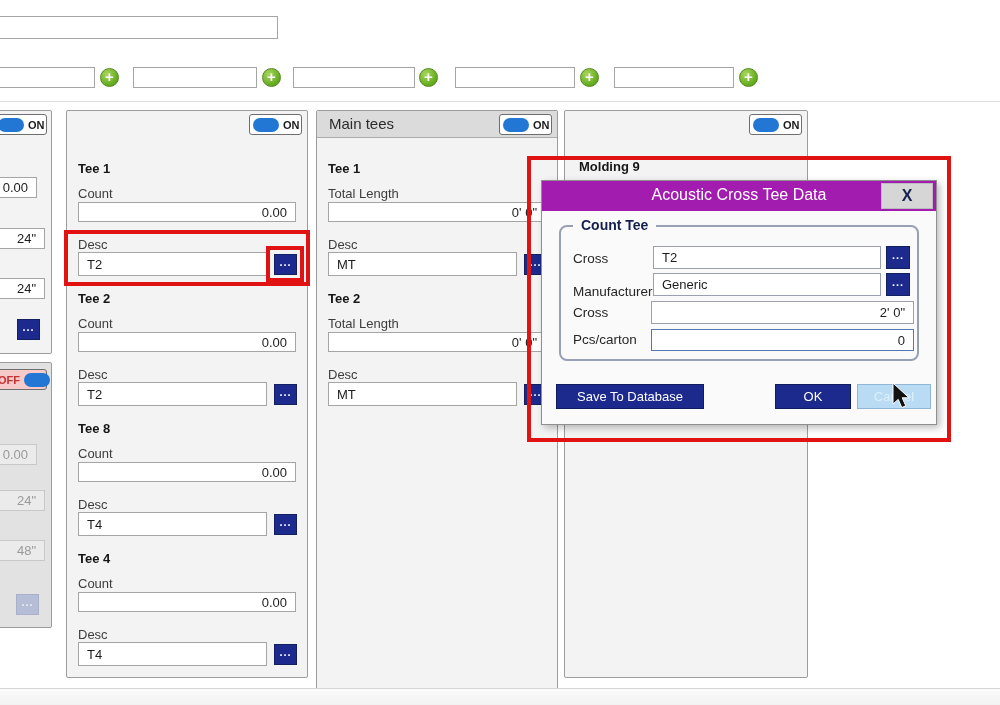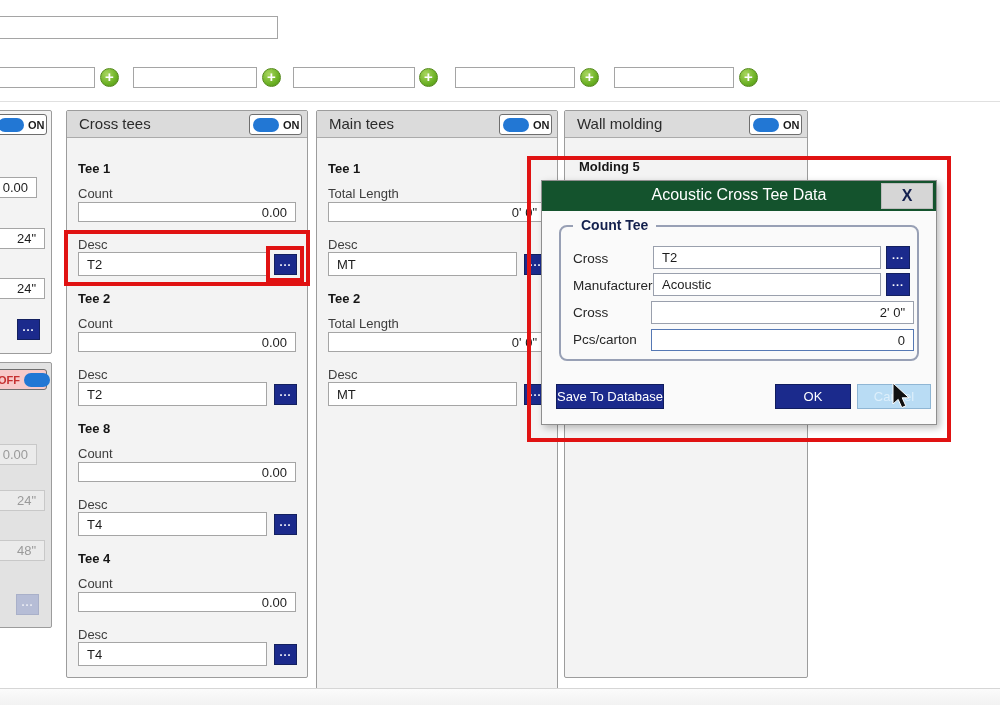--- a/index.html
+++ b/index.html
@@ -61,21 +61,21 @@
     justify-content: center; font-size: 15px; font-weight: bold; line-height: 15px;
     padding-bottom: 2px;
   }
 
   
   .dialog {
     position: absolute; left: 541px; top: 180px; width: 396px; height: 245px;
     background: #fafafa; border: 1px solid #8f8f8f; z-index: 20;
     box-shadow: 3px 3px 7px rgba(0,0,0,0.25);
   }
-  .dlg-titlebar { position: absolute; left: 0; right: 0; top: 0; height: 30px; background: #14532d; }
+  .dlg-titlebar { position: absolute; left: 0; right: 0; top: 0; height: 30px; background: #a21caf; }
   .dlg-title { position: absolute; left: 0; right: 0; top: 5px; text-align: center; color: #fff; font-size: 16px; }
   .dlg-close {
     position: absolute; right: 3px; top: 2px; width: 52px; height: 26px;
     background: #d6d6d6; border: 1px solid #bcbcbc; color: #14204e;
     font-size: 16px; font-weight: bold; display: flex; align-items: center; justify-content: center;
   }
   .groupbox {
     position: absolute; left: 17px; top: 44px; width: 360px; height: 136px;
     border: 2px solid #98a0b5; border-radius: 8px;
   }
@@ -156,23 +156,20 @@
     </div>
     <div class="field num disabled-field" style="right:14px; top:81px; width:96px; height:21px;">0.00</div>
     <div class="field num disabled-field" style="right:6px; top:127px; width:102px; height:21px;">24"</div>
     <div class="field num disabled-field" style="right:6px; top:177px; width:102px; height:21px;">48"</div>
     <div class="more-btn gray" style="right:12px; top:231px;">
       <span>...</span>
       </div>
   </div>
 
   <div class="panel" style="left:66px; top:110px; width:242px; height:568px;">
-    <div class="panel-header">
-      <div class="panel-title">Cross tees</div>
-    </div>
     <div class="toggle" style="right:5px; top:3px;">
       <span class="pill"></span>
       <span class="tlabel">ON</span>
     </div>
 
     <div class="sec" style="top:50px;">
       <div class="sec-title">Tee 1</div>
       <div class="flabel" style="top:25px;">Count</div>
       <div class="field num" style="left:0; top:41px; width:218px; height:20px;">0.00</div>
       <div class="flabel" style="top:76px;">Desc</div>
@@ -242,61 +239,58 @@
       <div class="field num" style="left:0; top:41px; width:218px; height:20px;">0' 0"</div>
       <div class="flabel" style="top:76px;">Desc</div>
       <div class="field" style="left:0; top:91px; width:189px; height:24px;">MT</div>
       <div class="more-btn" style="left:196px; top:93px;">
         <span>...</span>
         </div>
     </div>
   </div>
 
   <div class="panel" style="left:564px; top:110px; width:244px; height:568px;">
-    <div class="panel-header">
-      <div class="panel-title">Wall molding</div>
-    </div>
     <div class="toggle" style="right:5px; top:3px;">
       <span class="pill"></span>
       <span class="tlabel">ON</span>
     </div>
-    <div class="sec-title" style="left:14px; top:48px;">Molding 5</div>
+    <div class="sec-title" style="left:14px; top:48px;">Molding 9</div>
   </div>
 
   <div class="dialog">
     <div class="dlg-titlebar">
       <div class="dlg-title">Acoustic Cross Tee Data</div>
       <div class="dlg-close">
         <span>X</span>
         </div>
     </div>
 
     <div class="groupbox">
       <div class="group-label">Count Tee</div>
     </div>
 
     <div class="dlg-label" style="top:70px;">Cross</div>
     <div class="field dlg-field" style="left:111px; top:65px; width:228px; height:23px;">T2</div>
     <div class="more-btn" style="left:344px; top:65px; width:24px; height:23px;">
       <span>...</span>
       </div>
 
-    <div class="dlg-label" style="top:97px;">Manufacturer</div>
-    <div class="field dlg-field" style="left:111px; top:92px; width:228px; height:23px;">Acoustic</div>
+    <div class="dlg-label" style="top:103px;">Manufacturer</div>
+    <div class="field dlg-field" style="left:111px; top:92px; width:228px; height:23px;">Generic</div>
     <div class="more-btn" style="left:344px; top:92px; width:24px; height:23px;">
       <span>...</span>
       </div>
 
     <div class="dlg-label" style="top:124px;">Cross</div>
     <div class="field dlg-field num" style="left:109px; top:120px; width:263px; height:23px;">2' 0"</div>
 
     <div class="dlg-label" style="top:151px;">Pcs/carton</div>
     <div class="field dlg-field num" style="left:109px; top:148px; width:263px; height:22px; border-color:#5578b4;">0</div>
 
-    <div class="dlg-btn" style="left:14px; width:108px;text-align:center;">Save To Database</div>
+    <div class="dlg-btn" style="left:14px; width:148px;text-align:center;">Save To Database</div>
     <div class="dlg-btn" style="left:233px; width:76px;">OK</div>
     <div class="dlg-btn cancel" style="left:315px; width:74px;">Cancel</div>
   </div>
 
   <div class="red-rect" style="left:64px; top:230px; width:246px; height:56px;"></div>
   <div class="red-rect" style="left:266px; top:246px; width:38px; height:36px;"></div>
   <div class="red-rect" style="left:527px; top:156px; width:424px; height:286px;"></div>
 
   <div class="cursor">
     <svg width="24" height="28" viewBox="0 0 24 28">

